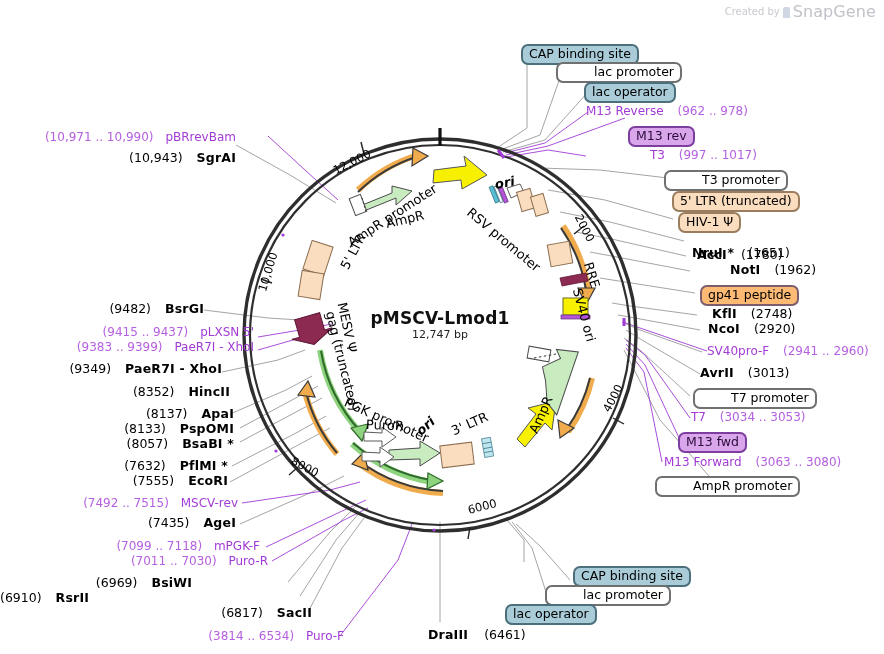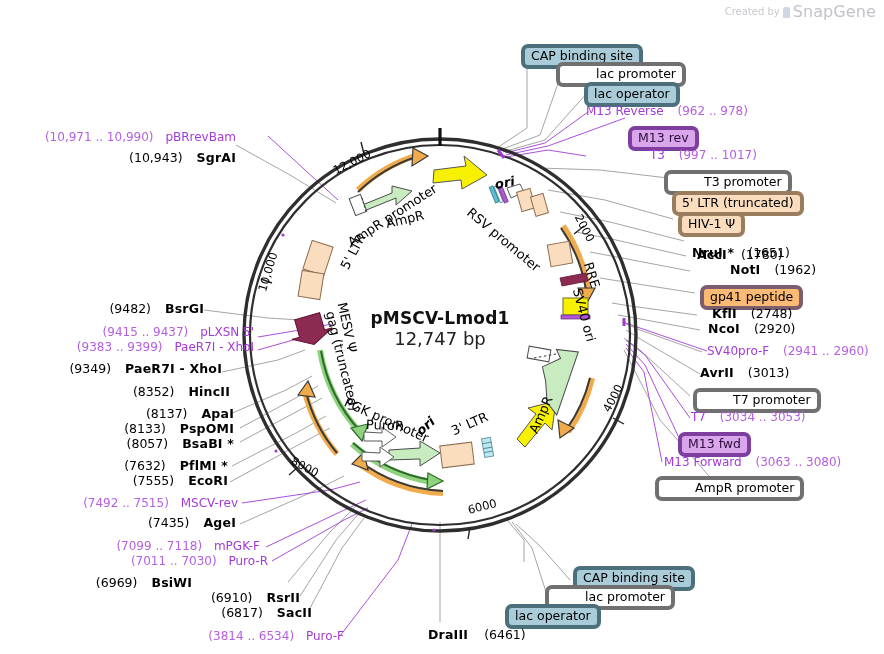--- a/index.html
+++ b/index.html
@@ -24,41 +24,41 @@
 
   
   .prim{font-size:12px;color:#a23bd6;}
   .prim .rng{color:#b560e0;}
 
   
   .badge{
     position:absolute;
     font-size:12.5px;
     color:#000;
-    border:4px solid #4c1d95;
+    border:2px solid #4c1d95;
     border-radius:7px;
     padding:1px 6px 2px 6px;
     background:#ffffff;
     white-space:nowrap;
     line-height:1.15;
   }
   .badge.blue{background:#a9ccd8;border-color:#4c6f7c;}
   .badge.peach{background:#fadcbe;border-color:#9a7d5e;}
   .badge.pink{background:#fdba74;border-color:#7c5d6e;}
   .badge.violet{background:#d9a6ec;border-color:#7d3ea0;color:#2b0b3a;}
   .badge.plain{background:#ffffff;border-color:#707070;padding-left:36px;}
 
   
   .plasmid-title{
     position:absolute;text-align:center;white-space:nowrap;
     font-weight:700;font-size:17px;color:#111;letter-spacing:.2px;
   }
   .plasmid-bp{
     position:absolute;text-align:center;white-space:nowrap;
-    font-size:18px;color:#222;
+    font-size:11px;color:#222;
   }
 
   
   .curved{
     position:absolute;white-space:nowrap;font-size:13px;color:#000;
     transform-origin:0 50%;
   }
 
   
   .tick{position:absolute;white-space:nowrap;font-size:11.5px;color:#000;transform-origin:0 50%;}
@@ -418,21 +418,21 @@
     <span style="margin-left:8px;">mPGK-F</span>
   </div>
   <div class="lbl prim" style="left:0px;top:555px;width:268px;text-align:right;">
     <span class="rng">(7011 .. 7030)</span>
     <span style="margin-left:8px;">Puro-R</span>
   </div>
   <div class="lbl enz" style="left:0px;top:577px;width:288px;text-align:center;">
     <span class="pos">(6969)</span>
     <span class="nm" style="margin-left:10px;">BsiWI</span>
   </div>
-  <div class="lbl enz" style="left:0px;top:592px;width:300px;text-align:right;">
+  <div class="lbl enz" style="left:0px;top:592px;width:300px;text-align:left;">
     <span class="pos">(6910)</span>
     <span class="nm" style="margin-left:10px;">RsrII</span>
   </div>
   <div class="lbl enz" style="left:0px;top:607px;width:312px;text-align:right;">
     <span class="pos">(6817)</span>
     <span class="nm" style="margin-left:10px;">SacII</span>
   </div>
   <div class="lbl prim" style="left:0px;top:630px;width:344px;text-align:right;">
     <span class="rng">(3814 .. 6534)</span>
     <span style="margin-left:8px;">Puro-F</span>

